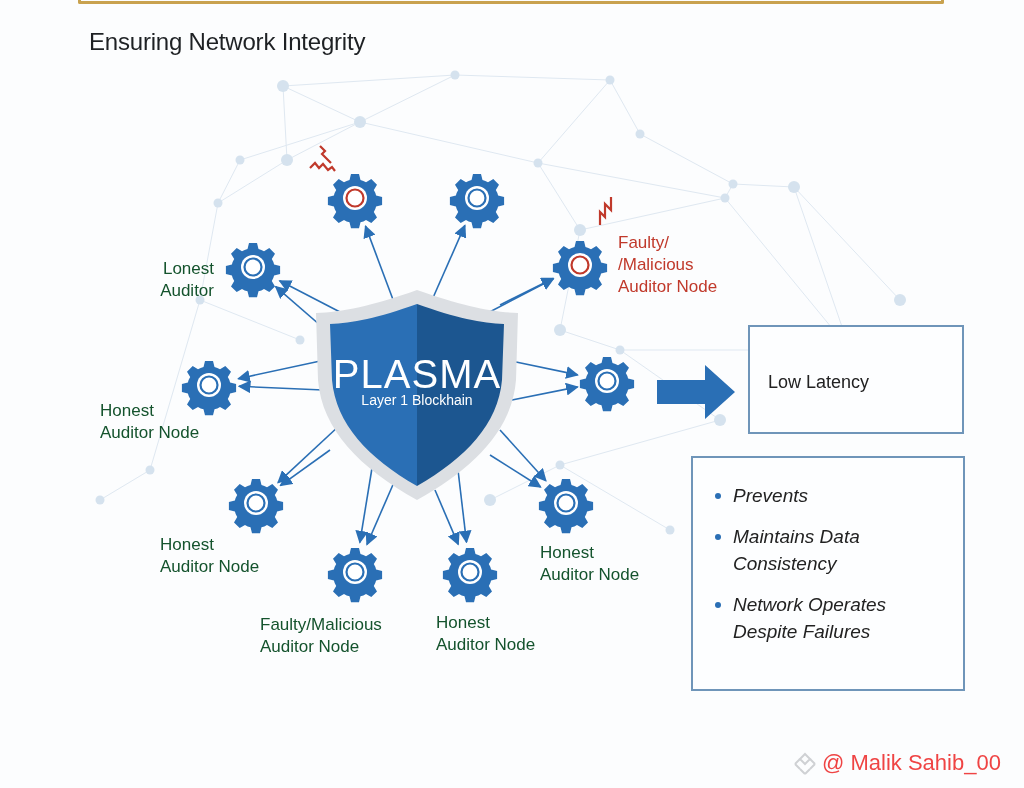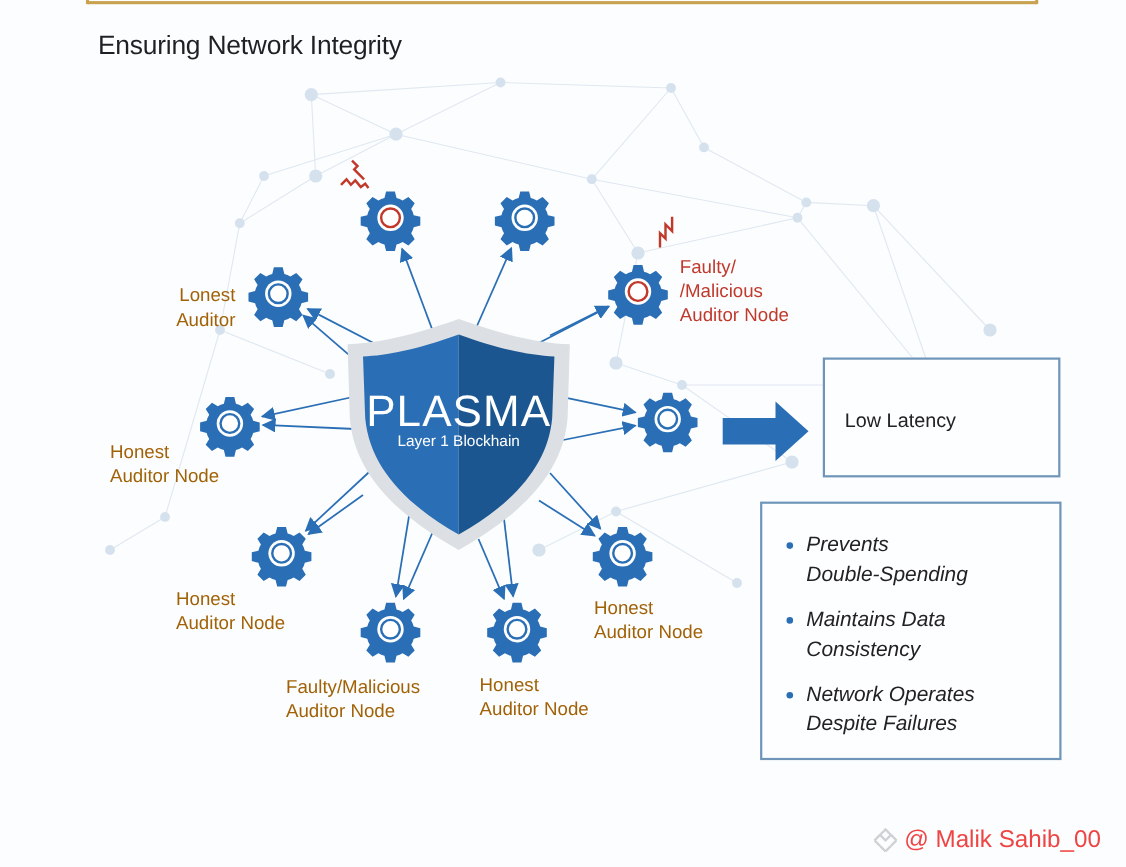--- a/index.html
+++ b/index.html
@@ -14,21 +14,21 @@
     position: absolute; left: 78px; top: -20px; width: 866px; height: 24px;
     border: 3px solid #c9a24f; border-top: none; box-sizing: border-box;
     border-radius: 0 0 2px 2px;
   }
   .title {
     position: absolute; left: 89px; top: 28px;
     font-size: 24px; color: #1e2124; letter-spacing: -0.2px;
   }
   svg.diagram { position: absolute; left: 0; top: 0; }
   .label {
-    position: absolute; font-size: 17px; line-height: 22px; color: #a16207;
+    position: absolute; font-size: 17px; line-height: 22px; color: #14532d;
     white-space: nowrap;
   }
   .label span { display: block; }
   .label.right { text-align: right; }
   .label.center { text-align: left; }
   .label.faulty { color: #c0392b; }
   .shield-text {
     position: absolute; left: 322px; width: 190px; text-align: center; color: #fff;
   }
   .shield-title { top: 352px; font-size: 40px; font-weight: normal; letter-spacing: 1px; }
@@ -238,21 +238,20 @@
 </div>
 
 <div class="box box-latency">
   <div class="txt">Low Latency</div>
 </div>
 <div class="box box-benefits">
   <ul class="benefits-list">
     <li>
         <i class="bullet"></i>
         <span class="t">Prevents</span>
-        <span class="t">Double-Spending</span>
       </li>
     <li>
         <i class="bullet"></i>
         <span class="t">Maintains Data</span>
         <span class="t">Consistency</span>
       </li>
     <li>
         <i class="bullet"></i>
         <span class="t">Network Operates</span>
         <span class="t">Despite Failures</span>

